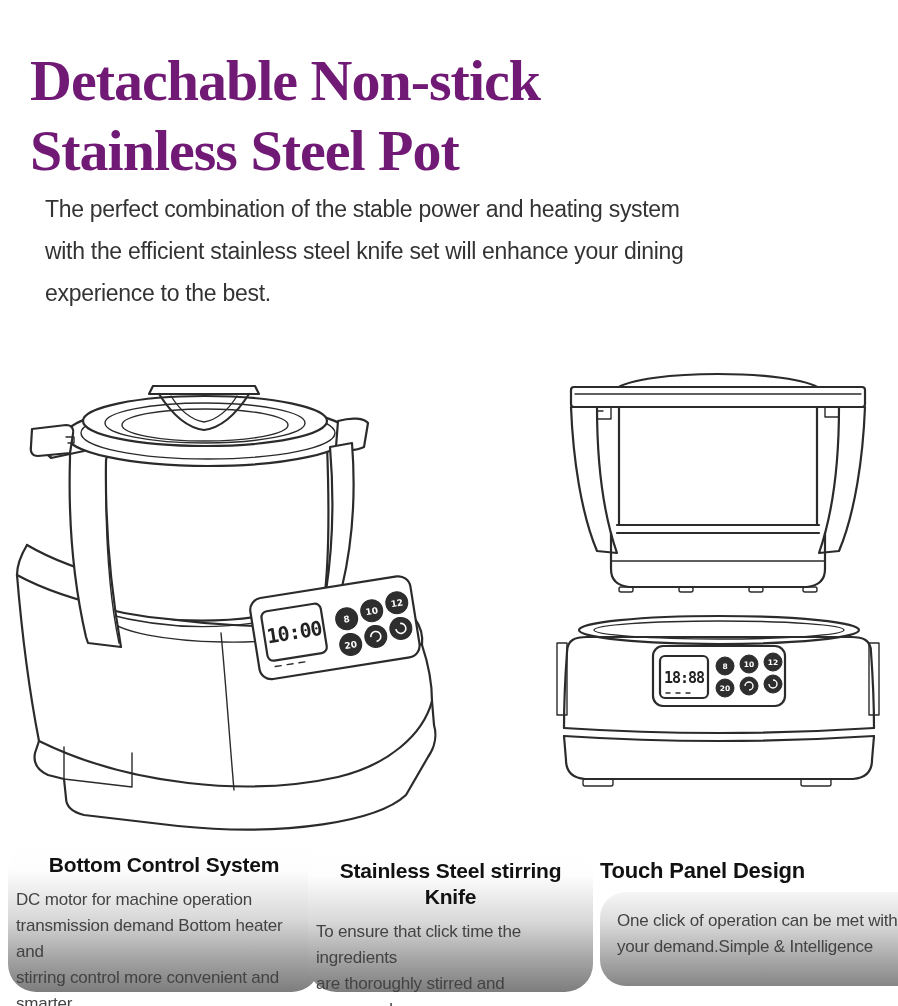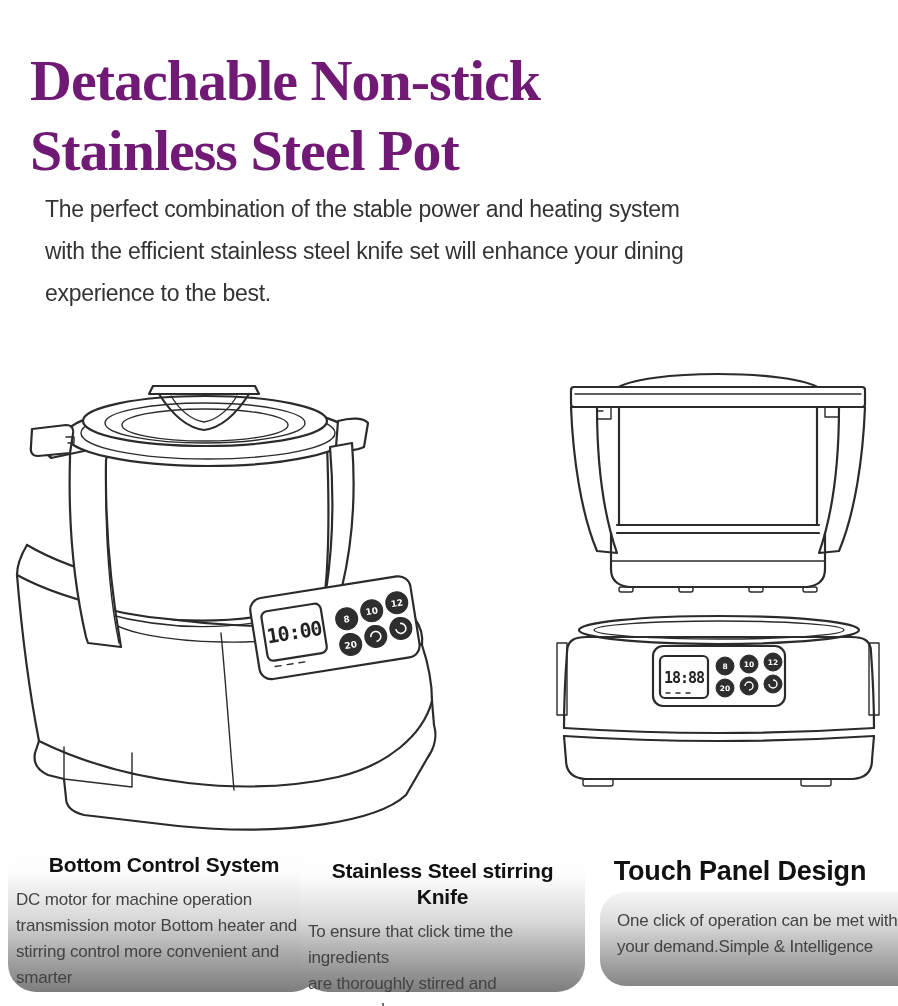--- a/index.html
+++ b/index.html
@@ -43,24 +43,24 @@
     position:absolute;border-radius:28px;text-align:center;
     background:linear-gradient(180deg,#ffffff 0%,#fdfdfd 18%,#d9d9d9 50%,#a3a3a3 78%,#7d7d7d 100%);
   }
   .card h3{
     margin:8px 6px 9px 6px;font-size:21px;line-height:26px;color:#111111;font-weight:700;letter-spacing:-0.2px;
   }
   .card .body{
     text-align:left;padding:0 6px 0 8px;font-size:17px;line-height:26px;color:#434343;letter-spacing:-0.2px;
   }
   .card1{left:8px;top:844px;width:312px;height:148px;}
-  .card2{left:300px;top:850px;width:285px;height:142px;}
+  .card2{left:308px;top:850px;width:285px;height:142px;}
   .card3-title{
-    position:absolute;left:600px;top:858px;width:280px;text-align:center;
-    font-size:27px;line-height:26px;color:#111111;font-weight:700;letter-spacing:-0.2px;
+    position:absolute;left:600px;top:858px;width:280px;text-align:left;
+    font-size:22px;line-height:26px;color:#111111;font-weight:700;letter-spacing:-0.2px;
   }
   .card3{
     left:600px;top:892px;width:336px;height:94px;border-radius:26px;
     background:linear-gradient(180deg,#f6f6f6 0%,#dedede 30%,#a8a8a8 72%,#868686 100%);
   }
   .card3 .body{padding:16px 8px 0 17px;}
 </style>
 </head>
 <body>
 
@@ -190,21 +190,21 @@
         <path d="M 216,74 a 4,4 0 1 0 4,-4" fill="none" stroke="#ffffff" stroke-width="1.4"></path>
       </g>
     </svg>
   </div>
 
 
   <div class="card card1">
     <h3>Bottom Control System</h3>
     <div class="body">
       <div>DC motor for machine operation</div>
-      <div>transmission motor Bottom heater and</div>
+      <div>transmission demand Bottom heater and</div>
       <div>stirring control more convenient and</div>
       <div>smarter</div>
     </div>
   </div>
 
   <div class="card card2">
     <h3>Stainless Steel stirring Knife</h3>
     <div class="body">
       <div>To ensure that click time the ingredients</div>
       <div>are thoroughly stirred and processed,</div>

